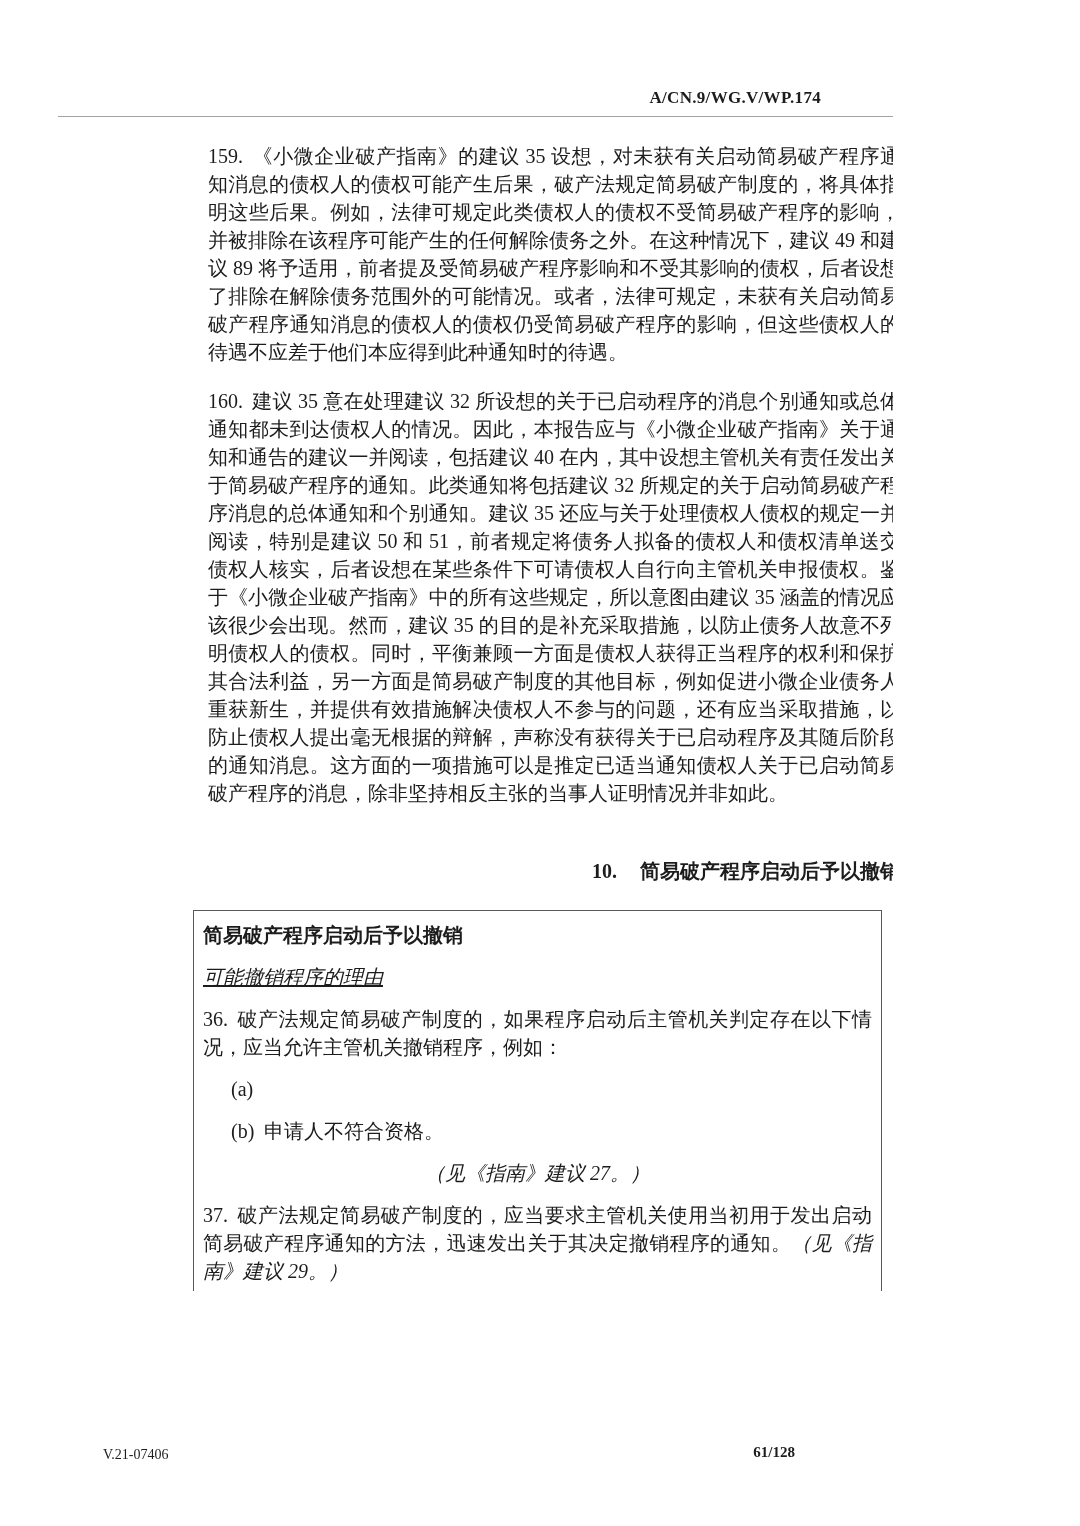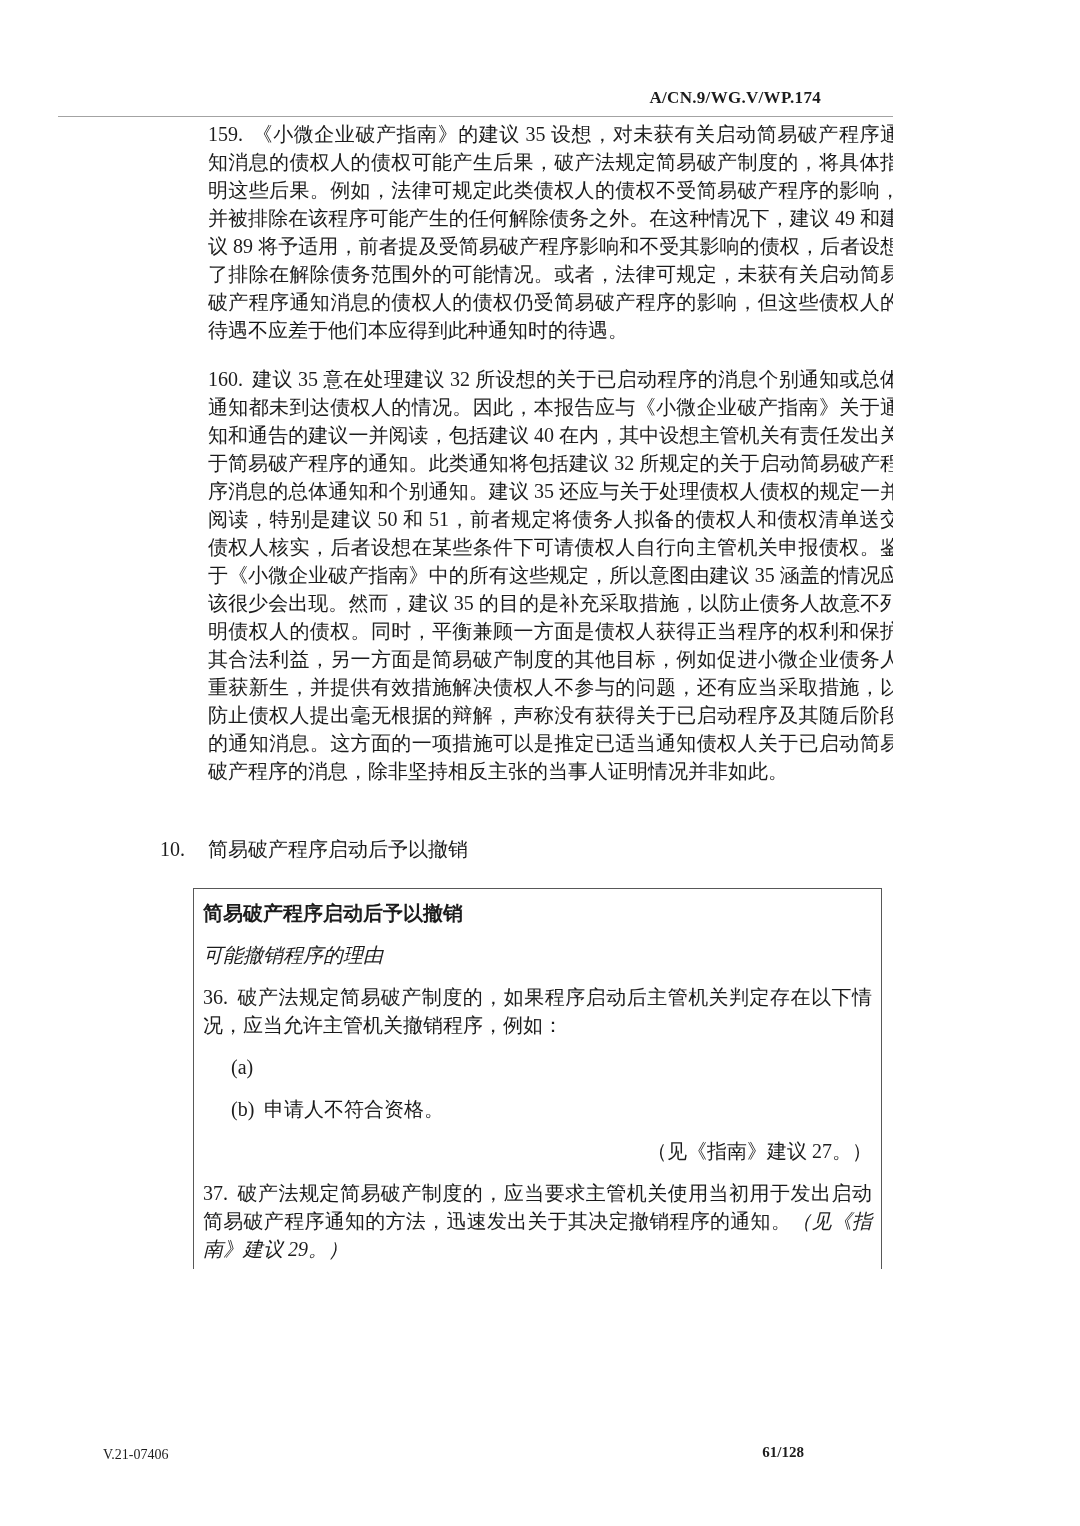--- a/index.html
+++ b/index.html
@@ -13,53 +13,54 @@
   }
   .doc-number {
     position:absolute; top:88px; right:72px;
     font-size:17px; font-weight:bold; letter-spacing:0.3px;
   }
   .header-rule {
     position:absolute; top:116px; left:58px; width:964px;
     border-top:1px solid #a3a3a3; height:0;
   }
   .content {
-    position:absolute; left:208px; top:120px; width:692px;
+    position:absolute; left:208px; top:142px; width:692px;
     font-size:20px; line-height:28px;
     text-align:justify;
   }
   .para { margin:0 0 21px 0; }
   .pnum { margin-right:9px; }
   .section-heading {
-    display:flex; text-align:left; font-weight:normal;
+    display:flex; text-align:left; font-weight:bold;
     margin:50px 0 25px -48px;
+    justify-content:flex-end;
   }
   .sec-num { width:48px; flex:none; }
   .rec-box {
     box-sizing:border-box; width:689px; margin-left:-15px;
     border:1px solid #585858; border-bottom:none;
     padding:10px 9px 6px 9px;
   }
   .rec-box > :last-child { margin-bottom:0; }
   .box-title { font-weight:bold; margin:0 0 14px 0; }
   .rec-heading { font-weight:bold; margin:14px 0; }
-  .rec-subtitle { font-style:italic; margin:14px 0; }
+  .rec-subtitle { font-style:italic; margin:14px 0;text-decoration:underline; }
   .box-para { margin:14px 0; }
   .box-item {
     display:flex; text-align:left;
     margin:14px 0 14px 28px;
   }
   .item-label { flex:none; width:33px; }
-  .box-ref { margin:14px 0; text-align:right; }
+  .box-ref { font-style:italic; margin:14px 0; text-align:center; }
   .box-ref-inline { font-style:italic; }
   .footer-left {
     position:absolute; left:103px; top:1447px; font-size:14px;
   }
   .footer-right {
-    position:absolute; right:89px; top:1444px; font-size:15px; font-weight:bold;
+    position:absolute; right:98px; top:1444px; font-size:15px; font-weight:bold;
   }
 </style>
 </head>
 <body>
 
 <div class="page">
 
   <div class="doc-number">A/CN.9/WG.V/WP.174</div>
   <div class="header-rule"></div>
 

